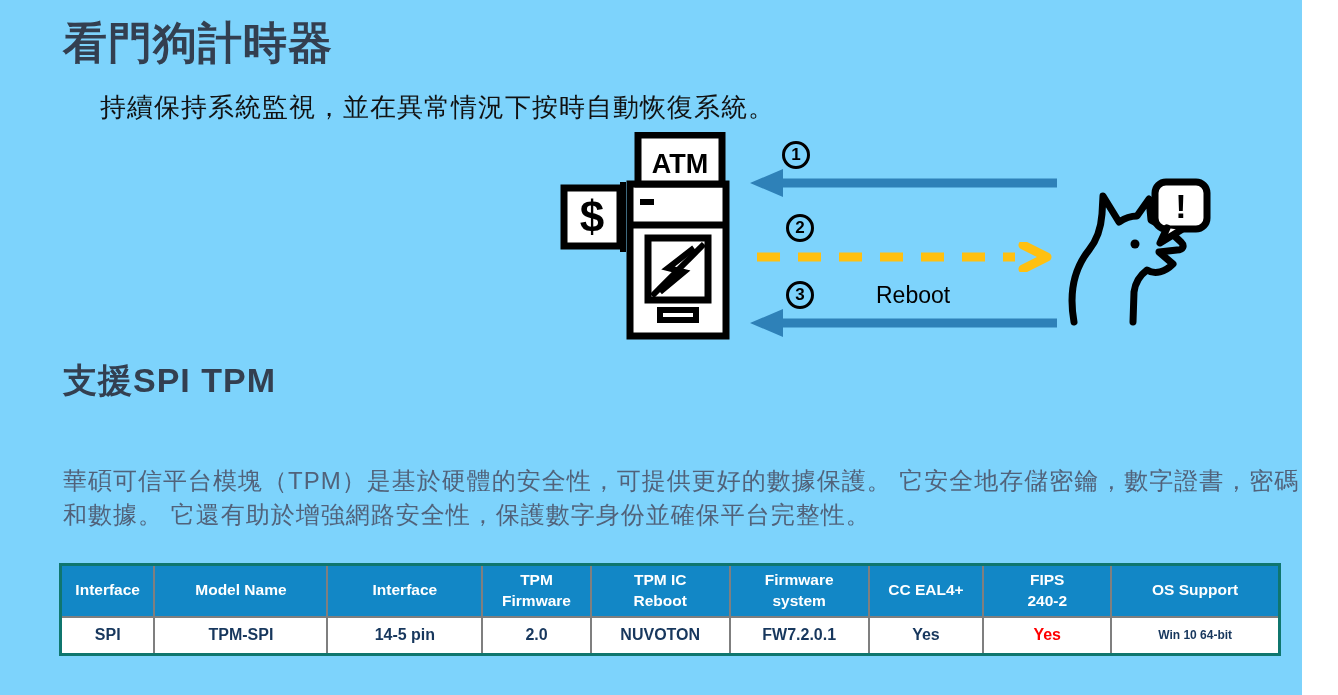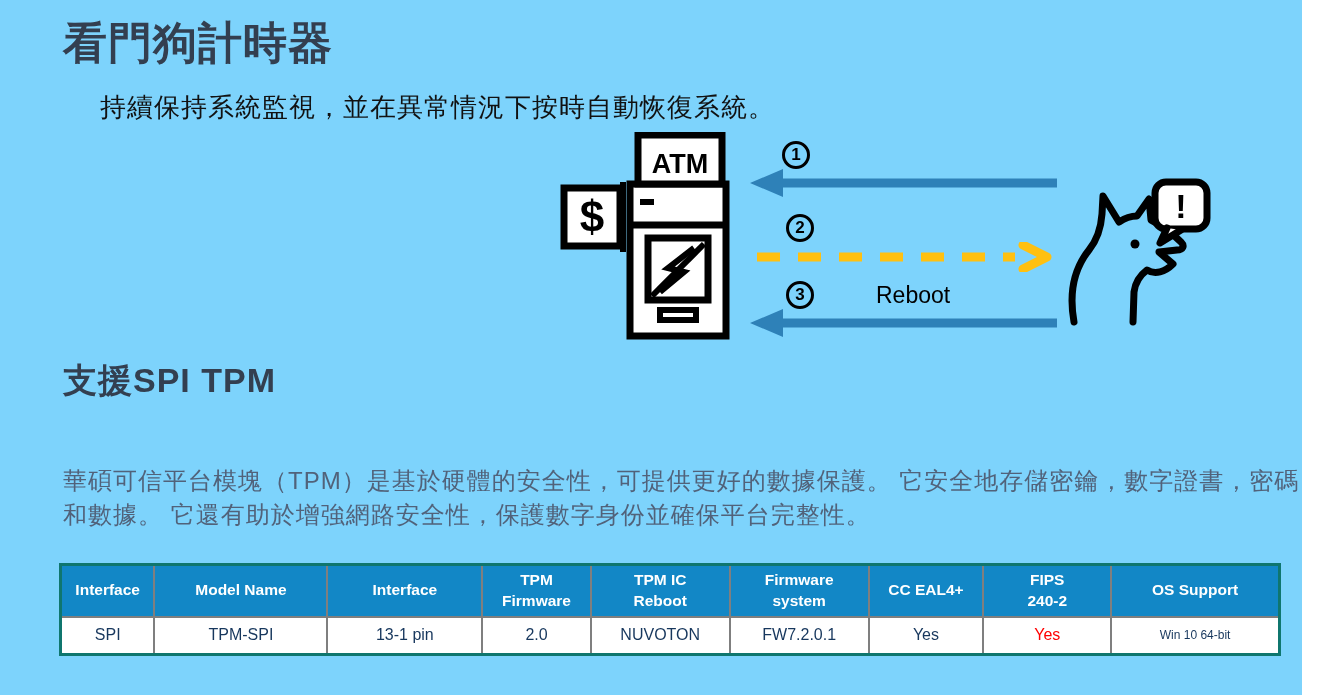--- a/index.html
+++ b/index.html
@@ -57,21 +57,21 @@
     border-collapse:collapse; table-layout:fixed;
     border:3px solid #0f766e;
   }
   .spec-table th {
     background:#1287C6; color:#FFFFFF; font-weight:700; font-size:15.5px;
     height:52px; text-align:center; vertical-align:middle;
     border:2px solid #7F7F7F; white-space:pre-line; line-height:1.35;
     padding:2px;
   }
   .spec-table td {
-    background:#FFFFFF; color:#17375D; font-weight:400; font-size:16px;
+    background:#FFFFFF; color:#17375D; font-weight:700; font-size:16px;
     height:38px; text-align:center; vertical-align:middle;
     border:2px solid #7F7F7F; padding:2px;
   }
   .spec-table td.red { color:#FF0000; }
   .spec-table td.small { font-size:12px; }
 </style>
 </head>
 <body>
 
 <div class="page">
@@ -160,21 +160,21 @@
         <th>CC EAL4+</th>
         <th>FIPS
 240-2</th>
         <th>OS Support</th>
       </tr>
     </thead>
     <tbody>
       <tr>
         <td>SPI</td>
         <td>TPM-SPI</td>
-        <td>13-1 pin</td>
+        <td>14-5 pin</td>
         <td>2.0</td>
         <td>NUVOTON</td>
         <td>FW7.2.0.1</td>
         <td>Yes</td>
         <td class="red">Yes</td>
         <td class="small">Win 10 64-bit</td>
       </tr>
     </tbody>
   </table>
 

